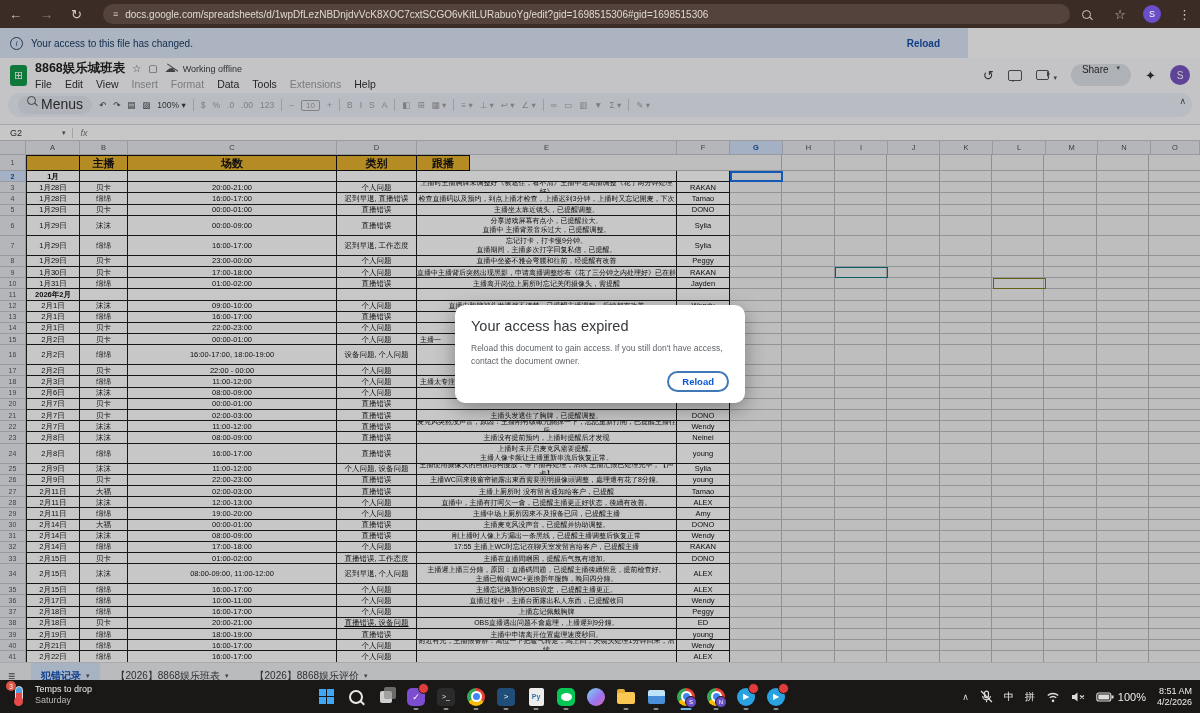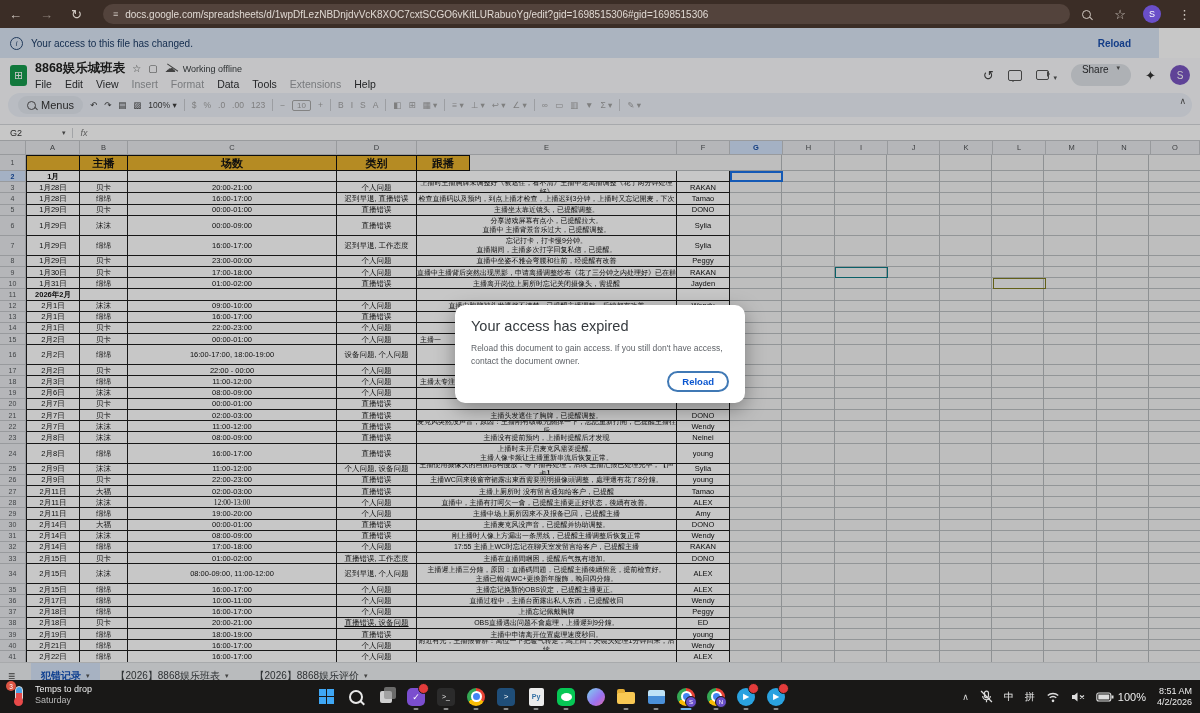--- a/index.html
+++ b/index.html
@@ -11,21 +11,21 @@
   .nav-ic{font-size:13px;margin:0 9px;color:#cfc7c0}
   .nav-ic.dim{color:#8d827a}
   .url-pill{flex:1;height:20px;background:#53433c;border-radius:10px;margin:0 12px;
     display:flex;align-items:center;padding:0 10px;font-size:10px;color:#e0d9d3;overflow:hidden;white-space:nowrap}
   .pill-ic{font-size:9px;margin-right:7px;color:#cfc7c0}
   .mag{width:7px;height:7px;border:1.4px solid #cfc7c0;border-radius:50%;position:relative;display:inline-block}
   .mag::after{content:"";position:absolute;width:4px;height:1.4px;background:#cfc7c0;transform:rotate(45deg);right:-3px;bottom:-1px}
   .avatar{width:18px;height:18px;border-radius:50%;background:#6a4fc9;color:#fff;font-size:9px;
     display:flex;align-items:center;justify-content:center;margin:0 8px}
   
-  #banner{position:absolute;top:28px;left:0;width:1159px;height:30px;background:#dbe7f6;
+  #banner{position:absolute;top:28px;left:0;width:968px;height:30px;background:#dbe7f6;
     display:flex;align-items:center;font-size:10px;color:#1d3c66;z-index:10}
   #banner .info{width:11px;height:11px;border:1px solid #2a4a75;border-radius:50%;display:flex;
     align-items:center;justify-content:center;font-size:7px;margin:0 8px 0 10px;font-style:italic}
   #banner .reload-link{margin-left:auto;margin-right:28px;color:#1a4fae;font-weight:bold}
   
   #app{position:absolute;top:58px;left:0;width:1200px;height:622px;background:#fbfcfe;z-index:10}
   .app-header{height:34px;display:flex;align-items:center;padding:0 10px}
   .sheets-logo{width:17px;height:21px;background:#169a4e;border-radius:3px;color:#fff;font-size:11px;
     display:flex;align-items:center;justify-content:center;margin-right:8px}
   .title-block{display:flex;flex-direction:column;justify-content:center}
@@ -44,22 +44,22 @@
   .cam::after{content:"";position:absolute;right:-5px;top:0;border:3px solid transparent;border-left-color:#555}
   .caret{font-size:7px;color:#555}
   .share-pill{background:#dfe3e8;border-radius:12px;height:22px;display:flex;align-items:flex-start;
     padding:0 11px;font-size:10px;color:#2f3033;gap:8px}
   .gem{font-size:13px;color:#333}
   .avatar.app-av{width:20px;height:20px;background:#7a56c2;font-size:10px;margin:0}
   
   .toolbar{height:28px;padding:1px 8px 3px 8px}
   .toolbar-pill{background:#edf1f9;border-radius:16px;height:24px;display:flex;align-items:center;
     gap:7px;padding:0 10px;font-size:8.5px;color:#3d3d3d;overflow:hidden;position:relative}
-  .menus-pill{background:#e3e8f0;border-radius:12px;height:18px;display:flex;align-items:center;
-    gap:5px;padding:0 9px;font-size:11px;color:#333}
+  .menus-pill{background:#e3e8f0;border-radius:12px;height:18px;display:flex;
+    gap:5px;padding:0 9px;font-size:14px;color:#333}
   .menus-pill .mag{border-color:#555}
   .menus-pill .mag::after{background:#555}
   .tb{white-space:nowrap}
   .tb.d{color:#a3a3a3}
   .tbdiv{width:1px;height:12px;background:#c8cbd0}
   .boxed{border:1px solid #a8a8a8;border-radius:2px;padding:0 4px;font-size:8px}
   .collapse-chev{position:absolute;right:14px;top:38px;font-size:9px;color:#555}
   
   .formula{height:15px;display:flex;align-items:center;border-top:1px solid #d6d9dd;
     border-bottom:1px solid #c4c7cb;background:#fff;font-size:9px;color:#333}
@@ -547,21 +547,21 @@
         <div class="cell" style="width: 209px;">02:00-03:00</div>
         <div class="cell" style="width: 80px;">直播错误</div>
         <div class="cell e" style="width: 260px;">主播上厕所时 没有留言通知给客户，已提醒</div>
         <div class="cell" style="width: 53px;">Tamao</div>
         <div class="filler"></div>
       </div>
       <div class="grow" style="height: 11.2px;">
         <div class="rownum">28</div>
         <div class="cell a0" style="width: 54px;">2月11日</div>
         <div class="cell" style="width: 48px;">沫沫</div>
-        <div class="cell" style="width: 209px; font-family: Liberation Serif, serif;">12:00-13:00</div>
+        <div class="cell" style="width: 209px;">12:00-13:00</div>
         <div class="cell" style="width: 80px;">个人问题</div>
         <div class="cell e" style="width: 260px;">直播中，主播有打呵欠一會，已提醒主播更正好状态，後續有改善。</div>
         <div class="cell" style="width: 53px;">ALEX</div>
         <div class="filler"></div>
       </div>
       <div class="grow" style="height: 11.2px;">
         <div class="rownum">29</div>
         <div class="cell a0" style="width: 54px;">2月11日</div>
         <div class="cell" style="width: 48px;">绵绵</div>
         <div class="cell" style="width: 209px;">19:00-20:00</div>

